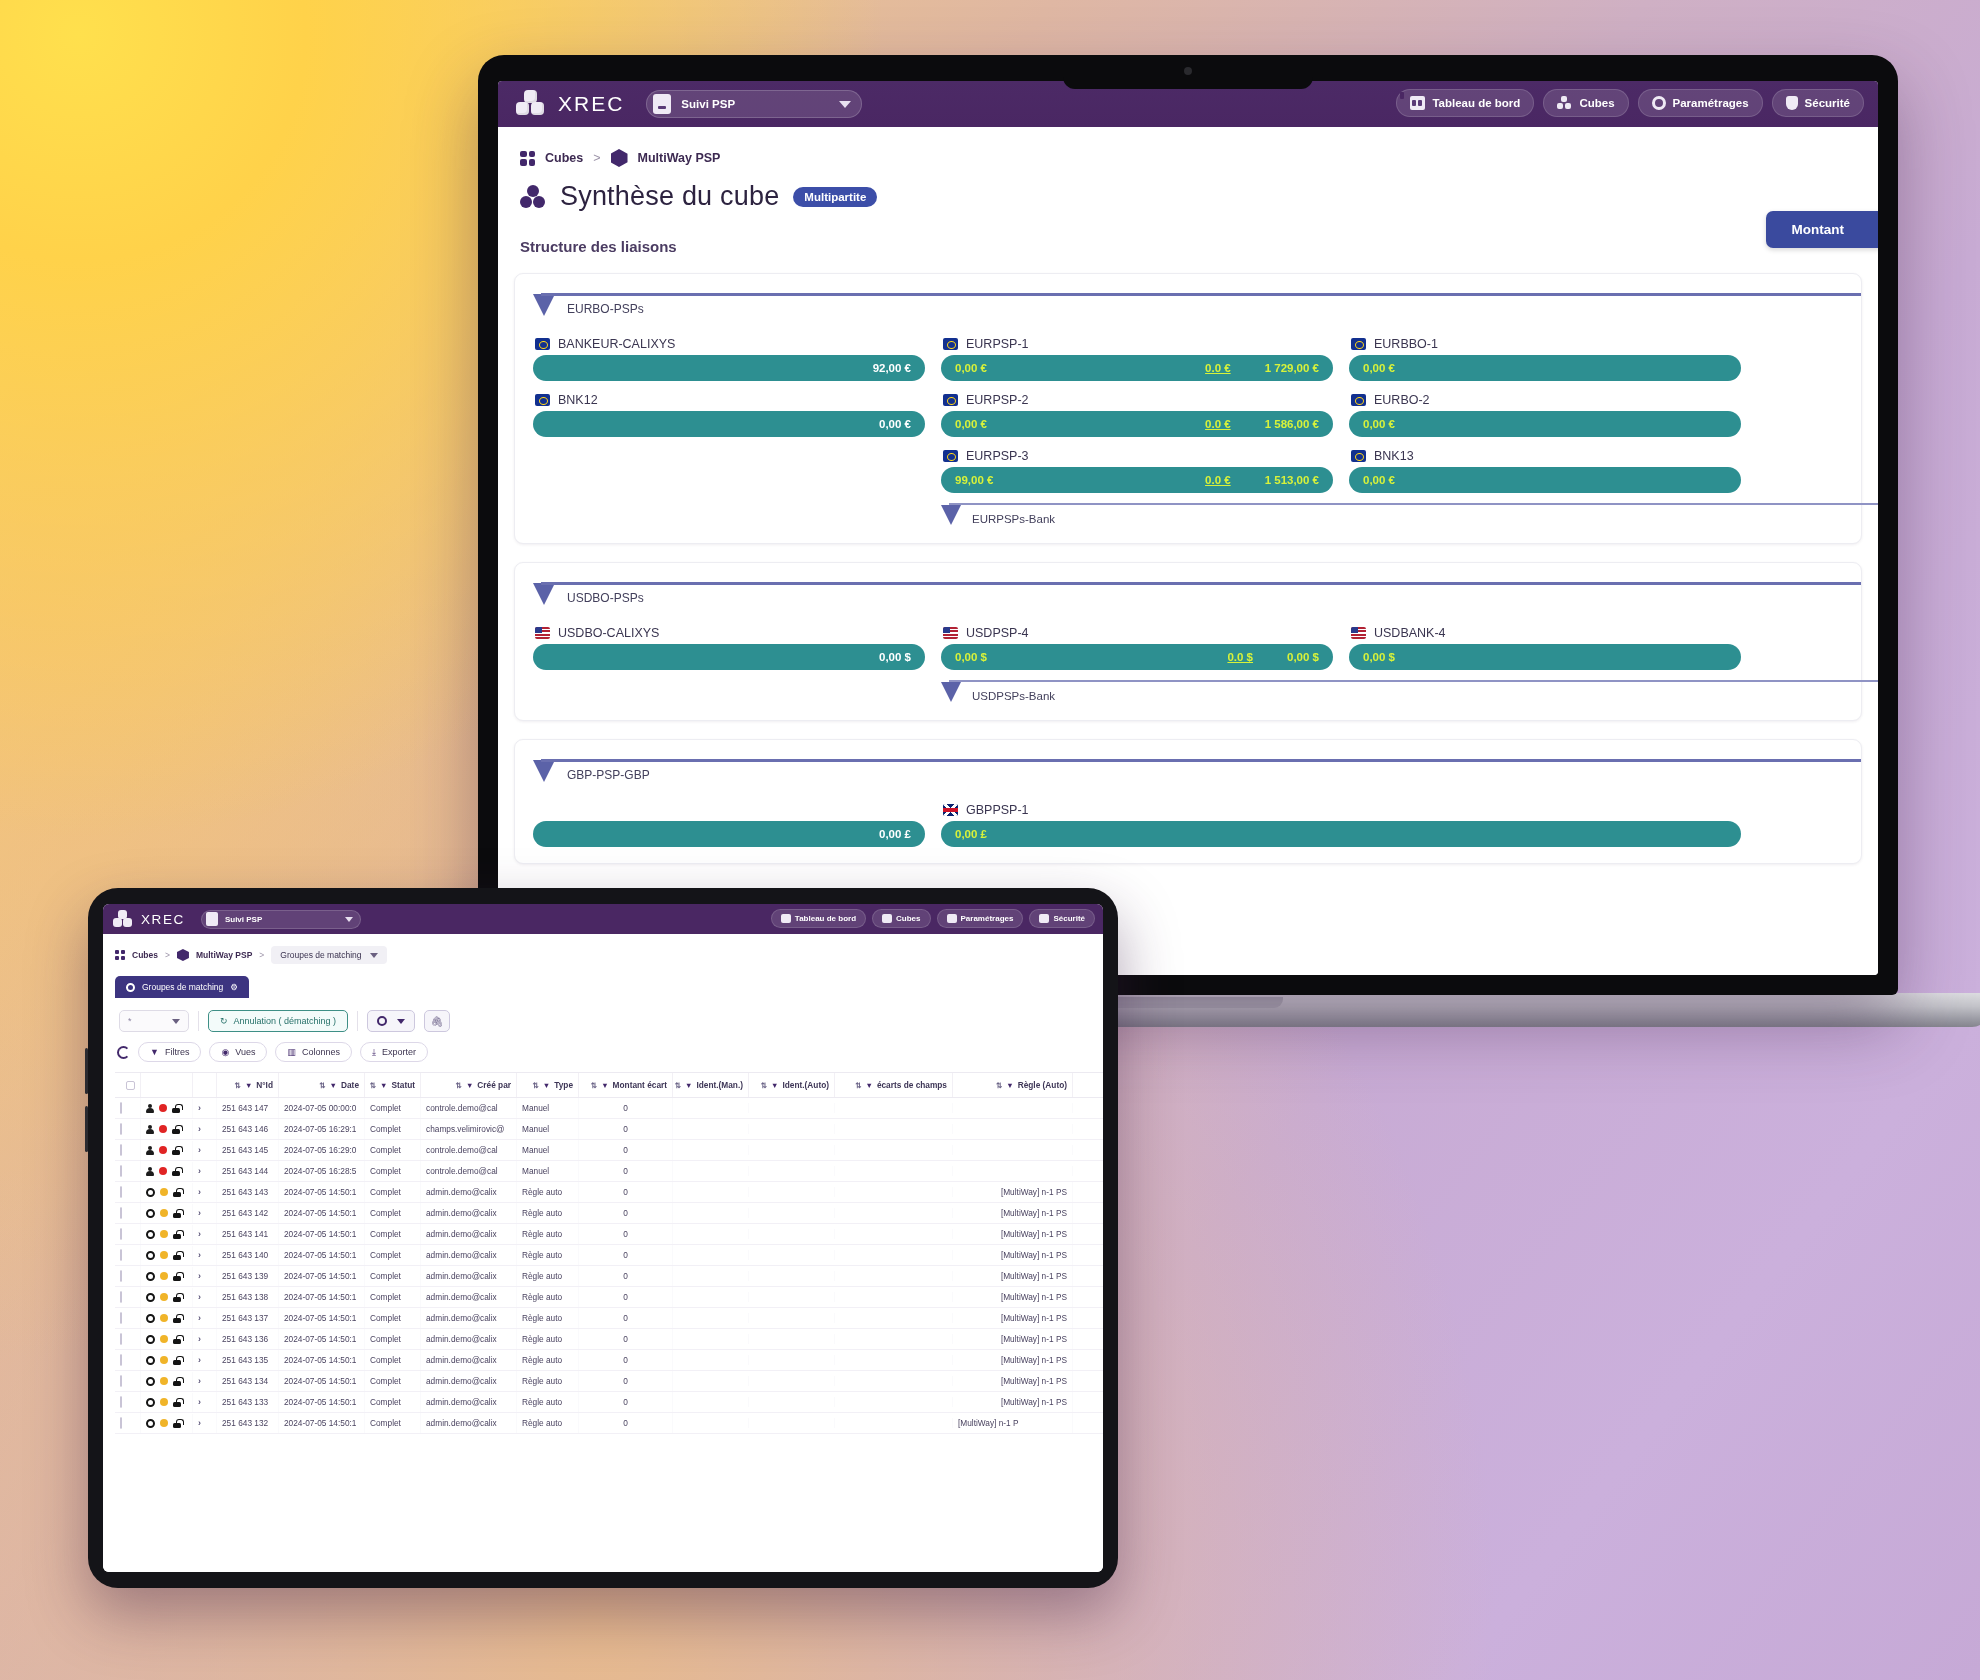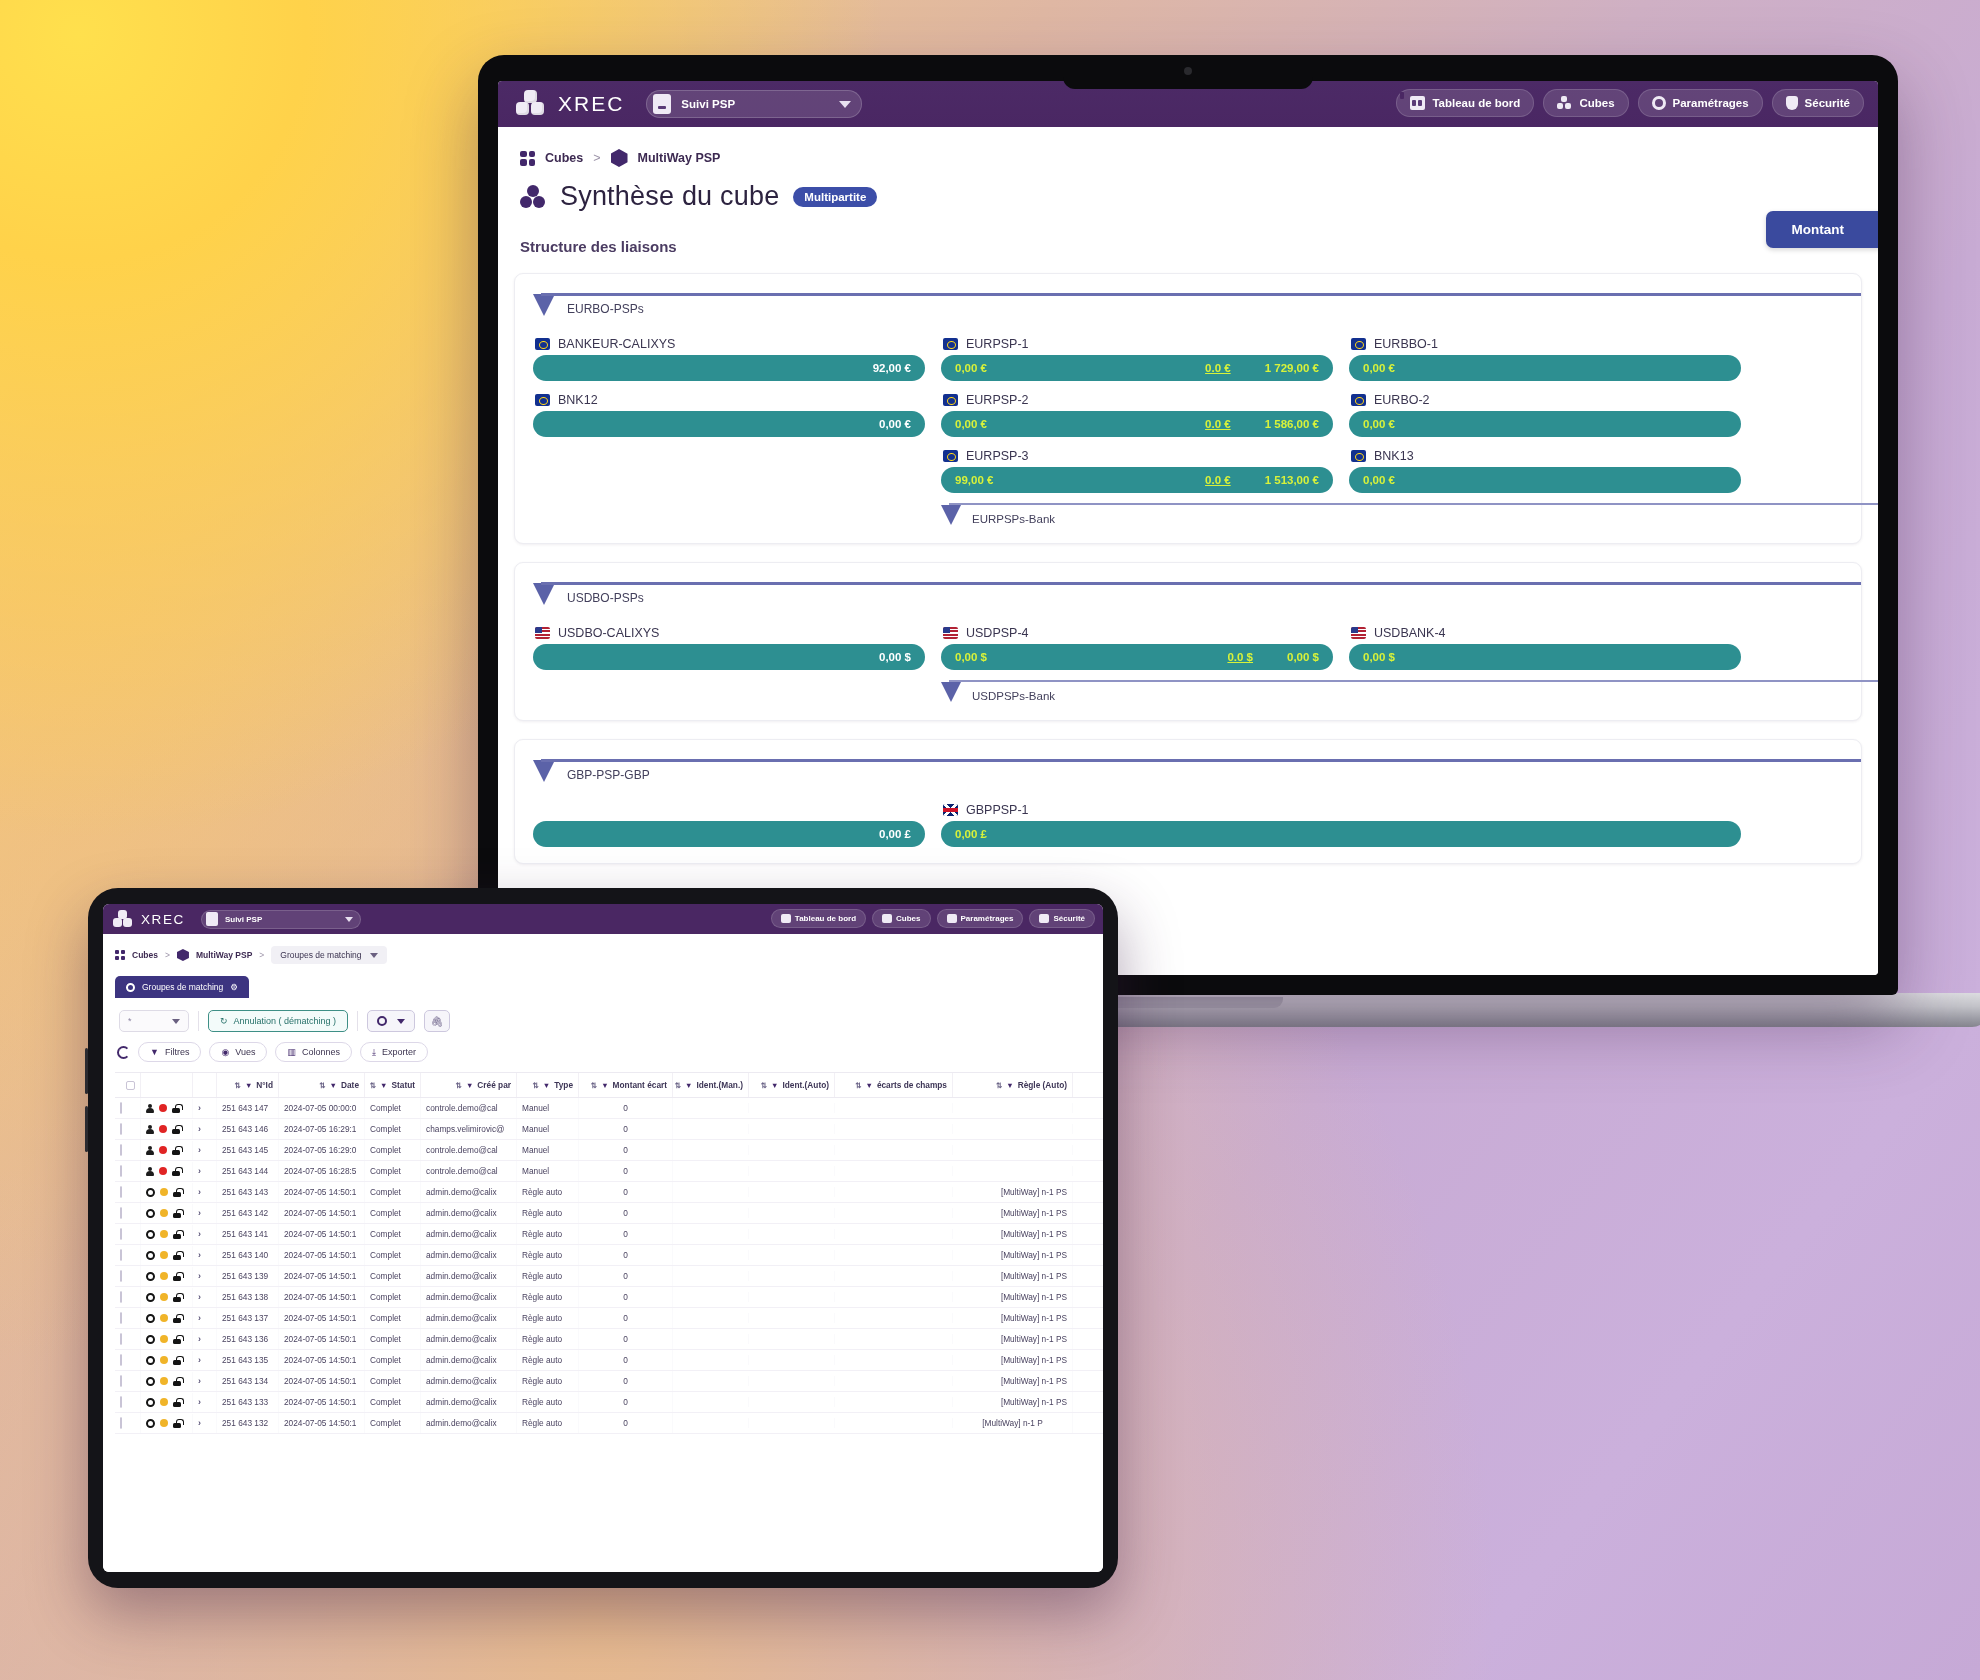--- a/index.html
+++ b/index.html
@@ -988,21 +988,21 @@
                   <div class="t-td c-exp"><span class="chevr">›</span></div>
                   <div class="t-td c-id">251 643 132</div>
                   <div class="t-td c-date">2024-07-05 14:50:1</div>
                   <div class="t-td c-stat">Complet</div>
                   <div class="t-td c-cree">admin.demo@calix</div>
                   <div class="t-td c-type">Règle auto</div>
                   <div class="t-td c-mont" style="text-align:center">0</div>
                   <div class="t-td c-idm"></div>
                   <div class="t-td c-ida"></div>
                   <div class="t-td c-ecart"></div>
-                  <div class="t-td c-regle" style="text-align:center">[MultiWay] n-1 P</div>
+                  <div class="t-td c-regle" style="text-align:left">[MultiWay] n-1 P</div>
                 </div>
               </div>
           </div>
 
         </div>
       </div>
     </div>
   </div>
 
 </div>

